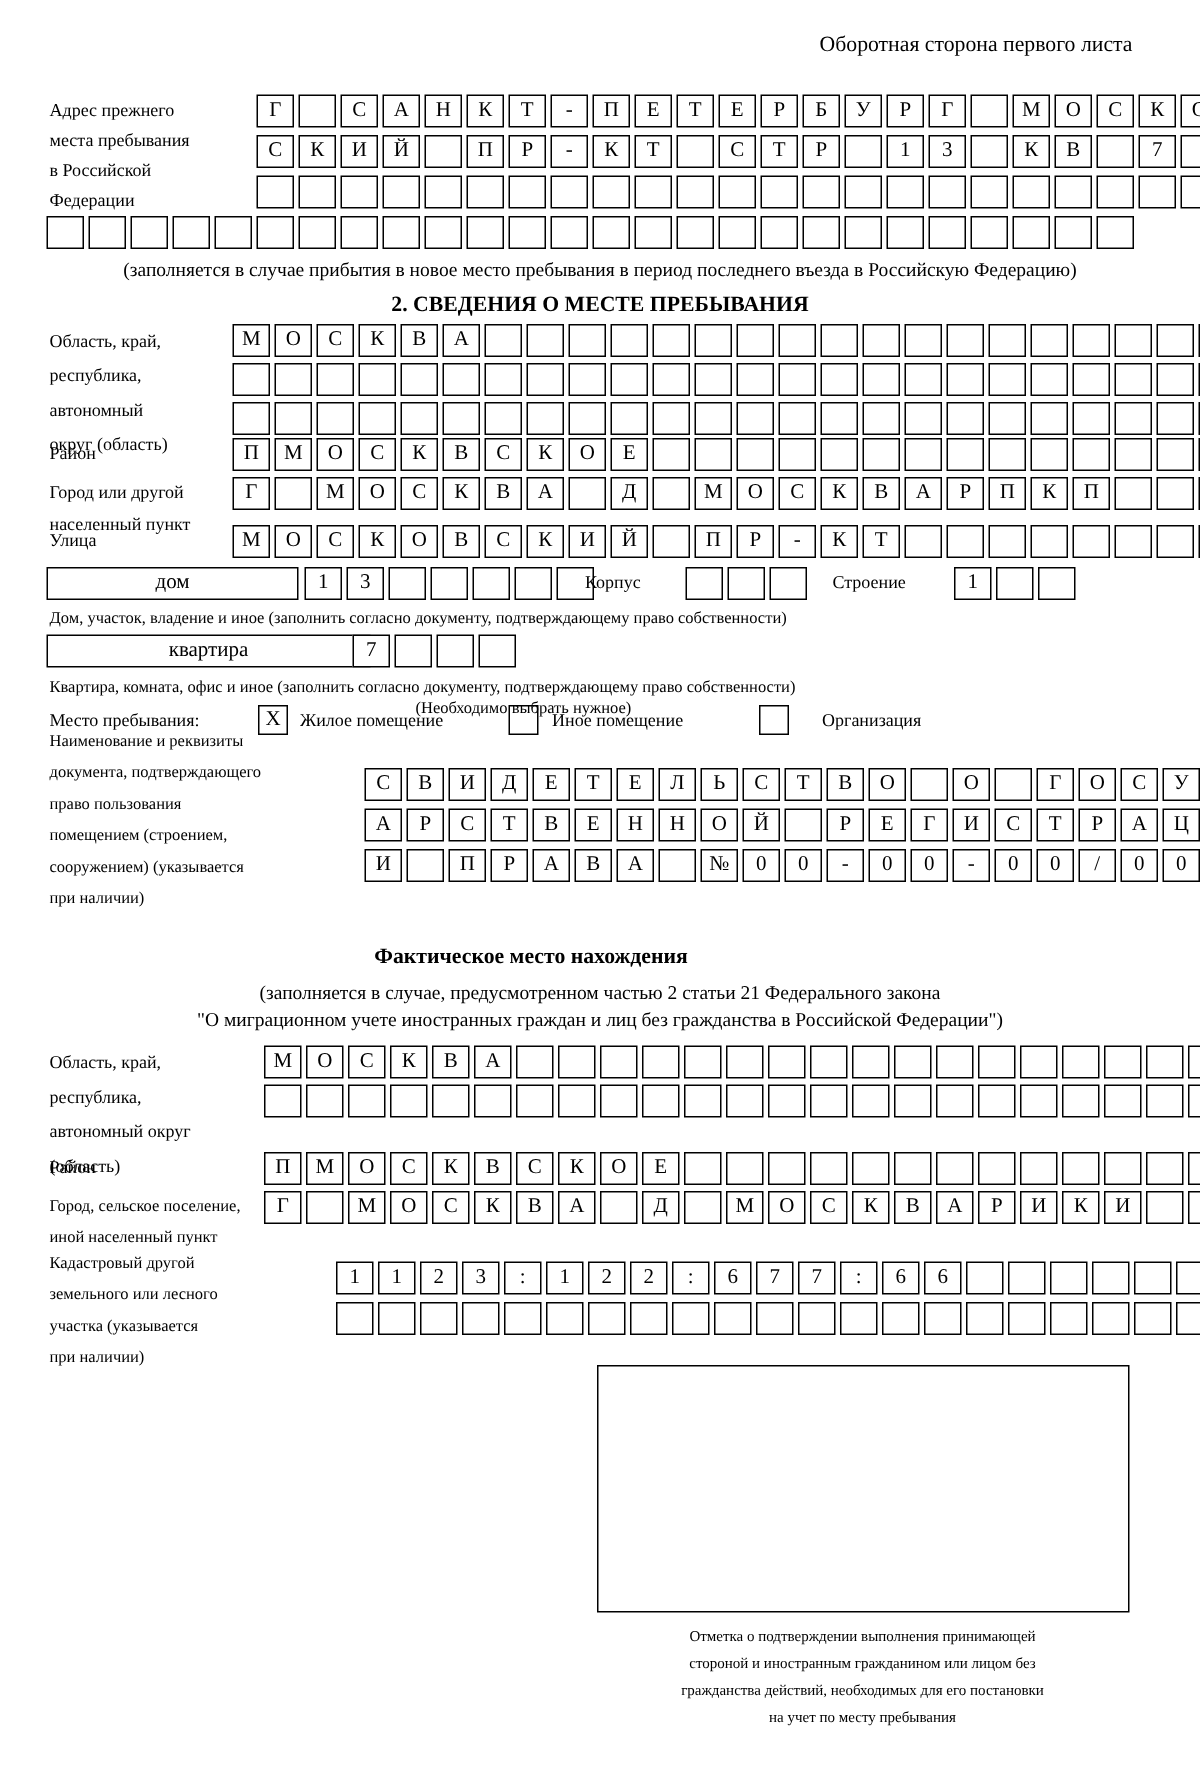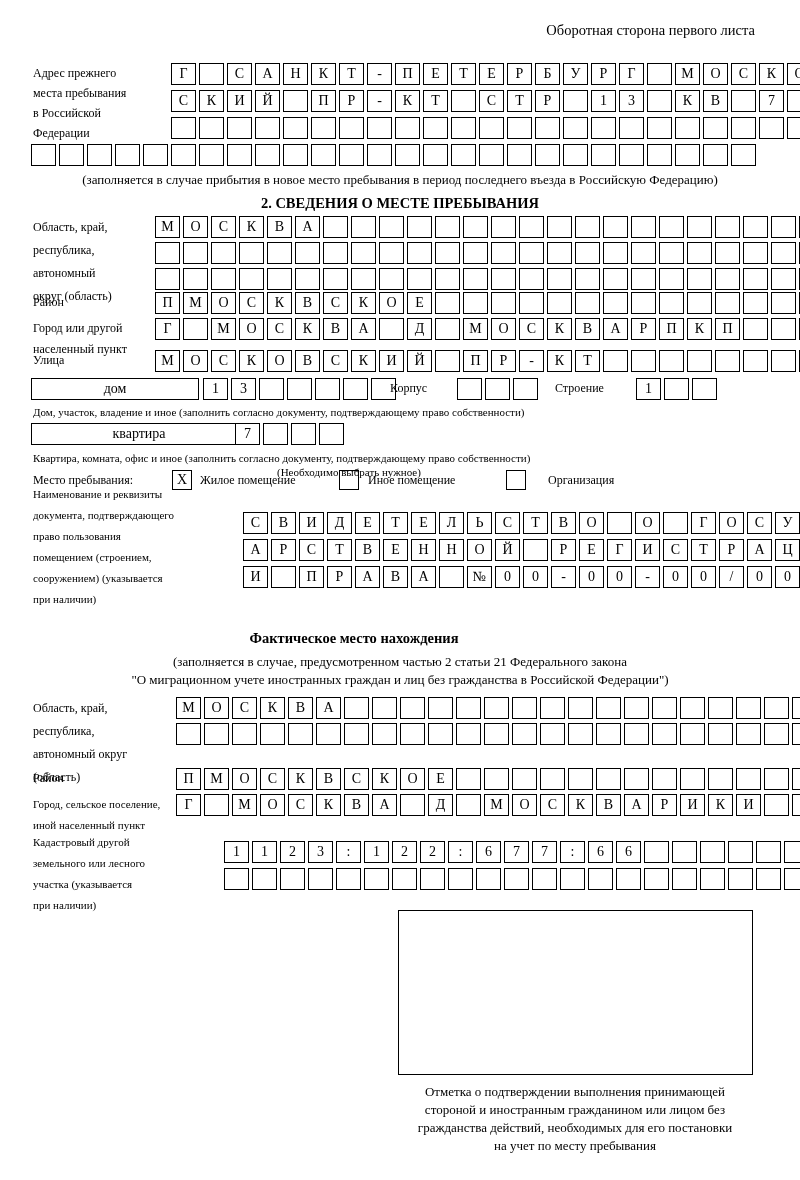--- a/index.html
+++ b/index.html
@@ -91,21 +91,21 @@
     line-height: 18px;
     vertical-align: middle;
   }
 
   .bigbox {
     border: 1px solid #000;
     box-sizing: border-box;
   }
 
   .footnote {
-    font-size: 13px;
+    font-size: 10px;
     text-align: center;
     line-height: 18px;
   }
 </style>
 </head>
 <body>
 
 <div class="page">
 
   <div class="abs hdr-right">Оборотная сторона первого листа</div>

